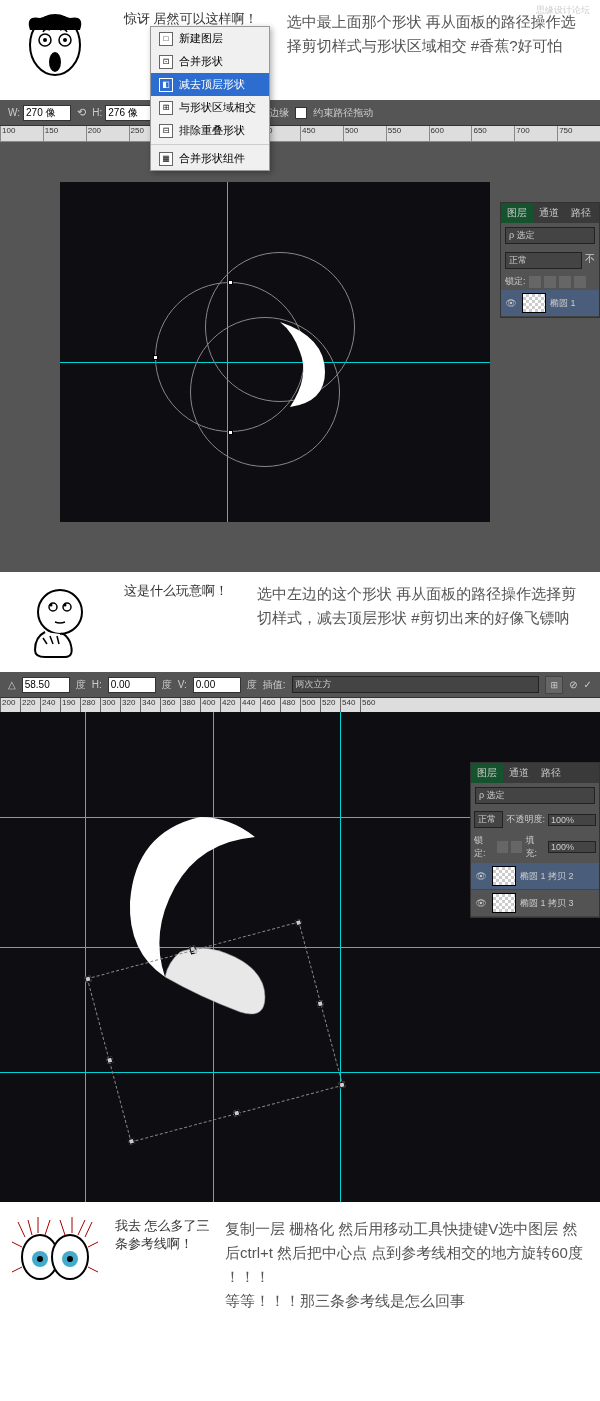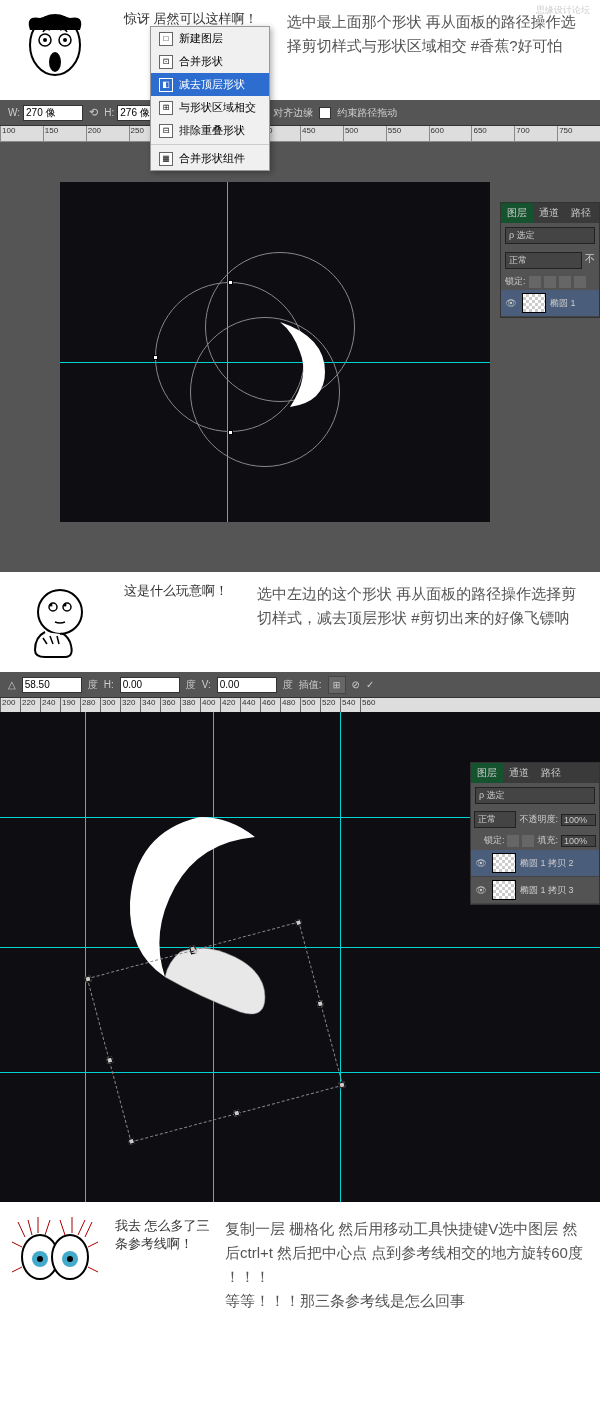--- a/index.html
+++ b/index.html
@@ -8,21 +8,21 @@
     .section-header { display: flex; padding: 10px 15px; align-items: flex-start; gap: 29px; }
     .meme-face { width: 80px; height: 80px; flex-shrink: 0; }
     .speech { font-size: 13px; color: #333; }
     .speech .exclaim { margin-bottom: 5px; }
     .instruction { font-size: 15px; color: #555; line-height: 1.6; flex: 1; }
     
     
     .ps-window { background: #555; color: #ccc; font-size: 10px; }
     .options-bar { background: #555; height: 26px; display: flex; align-items: center; padding: 0 8px; gap: 6px; border-bottom: 1px solid #333; }
     .opt-field { display: flex; align-items: center; gap: 3px; }
-    .opt-input { width: 60px; height: 16px; background: #fff; color: #000; border: 1px solid #333; font-size: 10px; padding: 0 2px; }
+    .opt-input { width: 48px; height: 16px; background: #fff; color: #000; border: 1px solid #333; font-size: 10px; padding: 0 2px; }
     .opt-icon { width: 18px; height: 18px; background: #666; border: 1px solid #444; display: flex; align-items: center; justify-content: center; font-size: 9px; }
     .opt-checkbox { width: 12px; height: 12px; background: #fff; border: 1px solid #333; }
     .opt-checkbox.checked::after { content: "✓"; font-size: 9px; color: #000; display: block; text-align: center; line-height: 10px; }
     
     .ruler-h { background: #ddd; height: 16px; display: flex; position: relative; border-bottom: 1px solid #888; }
     .ruler-h .tick { flex: 1; border-left: 1px solid #888; font-size: 8px; color: #333; padding-left: 1px; min-width: 20px; }
     
     .canvas-area { position: relative; height: 430px; background: #555; }
     .canvas { position: absolute; left: 60px; top: 40px; width: 430px; height: 340px; background: #0d0d12; }
     .guide-v { position: absolute; width: 1px; background: #00d4d4; top: 0; bottom: 0; }
@@ -59,21 +59,21 @@
     .canvas-area2 { position: relative; height: 490px; background: #0d0d12; }
     .ruler2 { background: #ddd; height: 14px; position: relative; }
     .ruler2-ticks { display: flex; height: 100%; }
     .ruler2 .tick2 { border-left: 1px solid #666; font-size: 8px; padding-left: 1px; color: #333; width: 20px; }
     .moon-shape { position: absolute; left: 120px; top: 100px; width: 180px; height: 220px; }
     .transform-box { position: absolute; border: 1px dashed #888; }
     .tf-handle { position: absolute; width: 6px; height: 6px; background: #ccc; border: 1px solid #000; }
     
     .panel2 { position: absolute; right: 0; top: 50px; background: #535353; border: 1px solid #333; width: 130px; }
     .opacity-row { display: flex; align-items: center; justify-content: flex-end; padding: 3px; gap: 3px; font-size: 9px; }
-    .pct-input { width: 35px; background: #444; border: 1px solid #222; color: #ccc; font-size: 9px; padding: 0 2px; }
+    .pct-input { width: 48px; background: #444; border: 1px solid #222; color: #ccc; font-size: 9px; padding: 0 2px; }
     
     .watermark { position: absolute; top: 4px; right: 10px; font-size: 9px; color: #ccc; }
     .bottom-header { display: flex; padding: 15px 10px; gap: 10px; align-items: flex-start; }
     .emoji-small { font-size: 13px; }
   </style>
 </head>
 <body>
 
 <div class="watermark">思缘设计论坛</div>
 
@@ -226,20 +226,21 @@
     <span>△</span>
     <input class="opt-input" value="58.50" style="">
     <span>度</span>
     <span>H:</span>
     <input class="opt-input" value="0.00" style="">
     <span>度</span>
     <span>V:</span>
     <input class="opt-input" value="0.00" style="">
     <span>度</span>
     <span>插值:</span>
+    <div class="panel-select" style="width:60px">两次立方</div>
     <div class="opt-icon">⊞</div>
     <span>⊘</span>
     <span>✓</span>
   </div>
 
   <div class="ruler2">
     <div class="ruler2-ticks">
       <div class="tick2">200</div>
         <div class="tick2">220</div>
         <div class="tick2">240</div>

